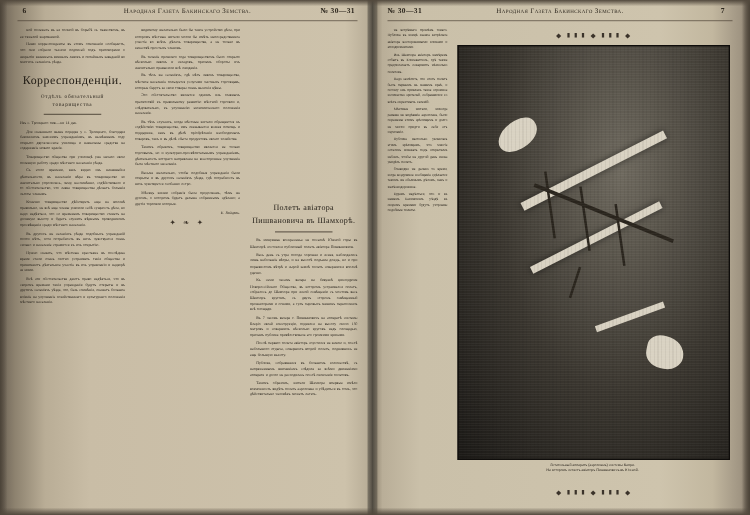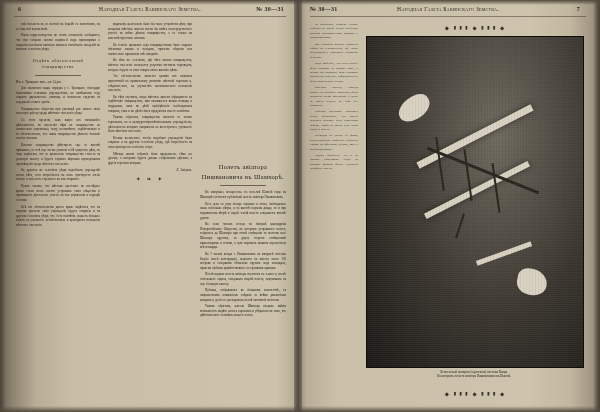--- a/index.html
+++ b/index.html
@@ -116,20 +116,21 @@
       <span class="title">Народная Газета Бакинскаго Земства.</span>
       <span class="folio" style="right:12px;top:0">№ 30—31</span>
     </div>
     <div class="rule"></div>
 
     <div class="col" style="left:12px;top:22px;width:84px;height:378px;">
       <p>ной полежеть въ ея полной въ борьбѣ съ пьянствомъ, въ ея тяжелой жертвенной.</p>
       <p>Наши корреспонденты въ этомъ отношеніи сообщаютъ, что они собрали тысячи подписей подъ приговорами о закрытіи казенныхъ винныхъ лавокъ и питейныхъ заведеній во многихъ селеніяхъ уѣзда.</p>
 
       <div class="headline">
+        <div class="h1">Корреспонденціи.</div>
         <div class="h2">Отдѣлъ обязательный товарищества</div>
       </div>
       <div class="hr-short"></div>
 
       <p style="text-indent:0">Изъ с. Троицкаго пив.—ки 14 дек.</p>
       <p>Для сказаннаго выше порядка у с. Троицкаго, благодаря бакинскимъ земскимъ учрежденіямъ, въ нынѣшнемъ году открыто двухклассное училище и назначены средства на содержаніе новаго зданія.</p>
       <p>Товарищество общества при училищѣ уже начало свою полезную работу среди мѣстнаго населенія уѣзда.</p>
       <p>Съ этого времени, какъ видно изъ начавшейся дѣятельности, въ населеніи вѣра въ товарищество ко значительно упрочилась, чему, несомнѣнно, содѣйствовало и то обстоятельство, что лавка товарищества дѣлаетъ большія льготы членамъ.</p>
       <p>Конечно товарищество дѣйствуетъ еще не вполнѣ правильно, не всѣ еще члены усвоили себѣ сущность дѣла, но надо надѣяться, что со временемъ товарищество станетъ на должную высоту и будетъ служить вѣрнымъ проводникомъ просвѣщенія среди мѣстнаго населенія.</p>
       <p>Въ другихъ же селеніяхъ уѣзда подобныхъ учрежденій почти нѣтъ, хотя потребность въ нихъ чувствуется очень сильно и населеніе стремится къ ихъ открытію.</p>

